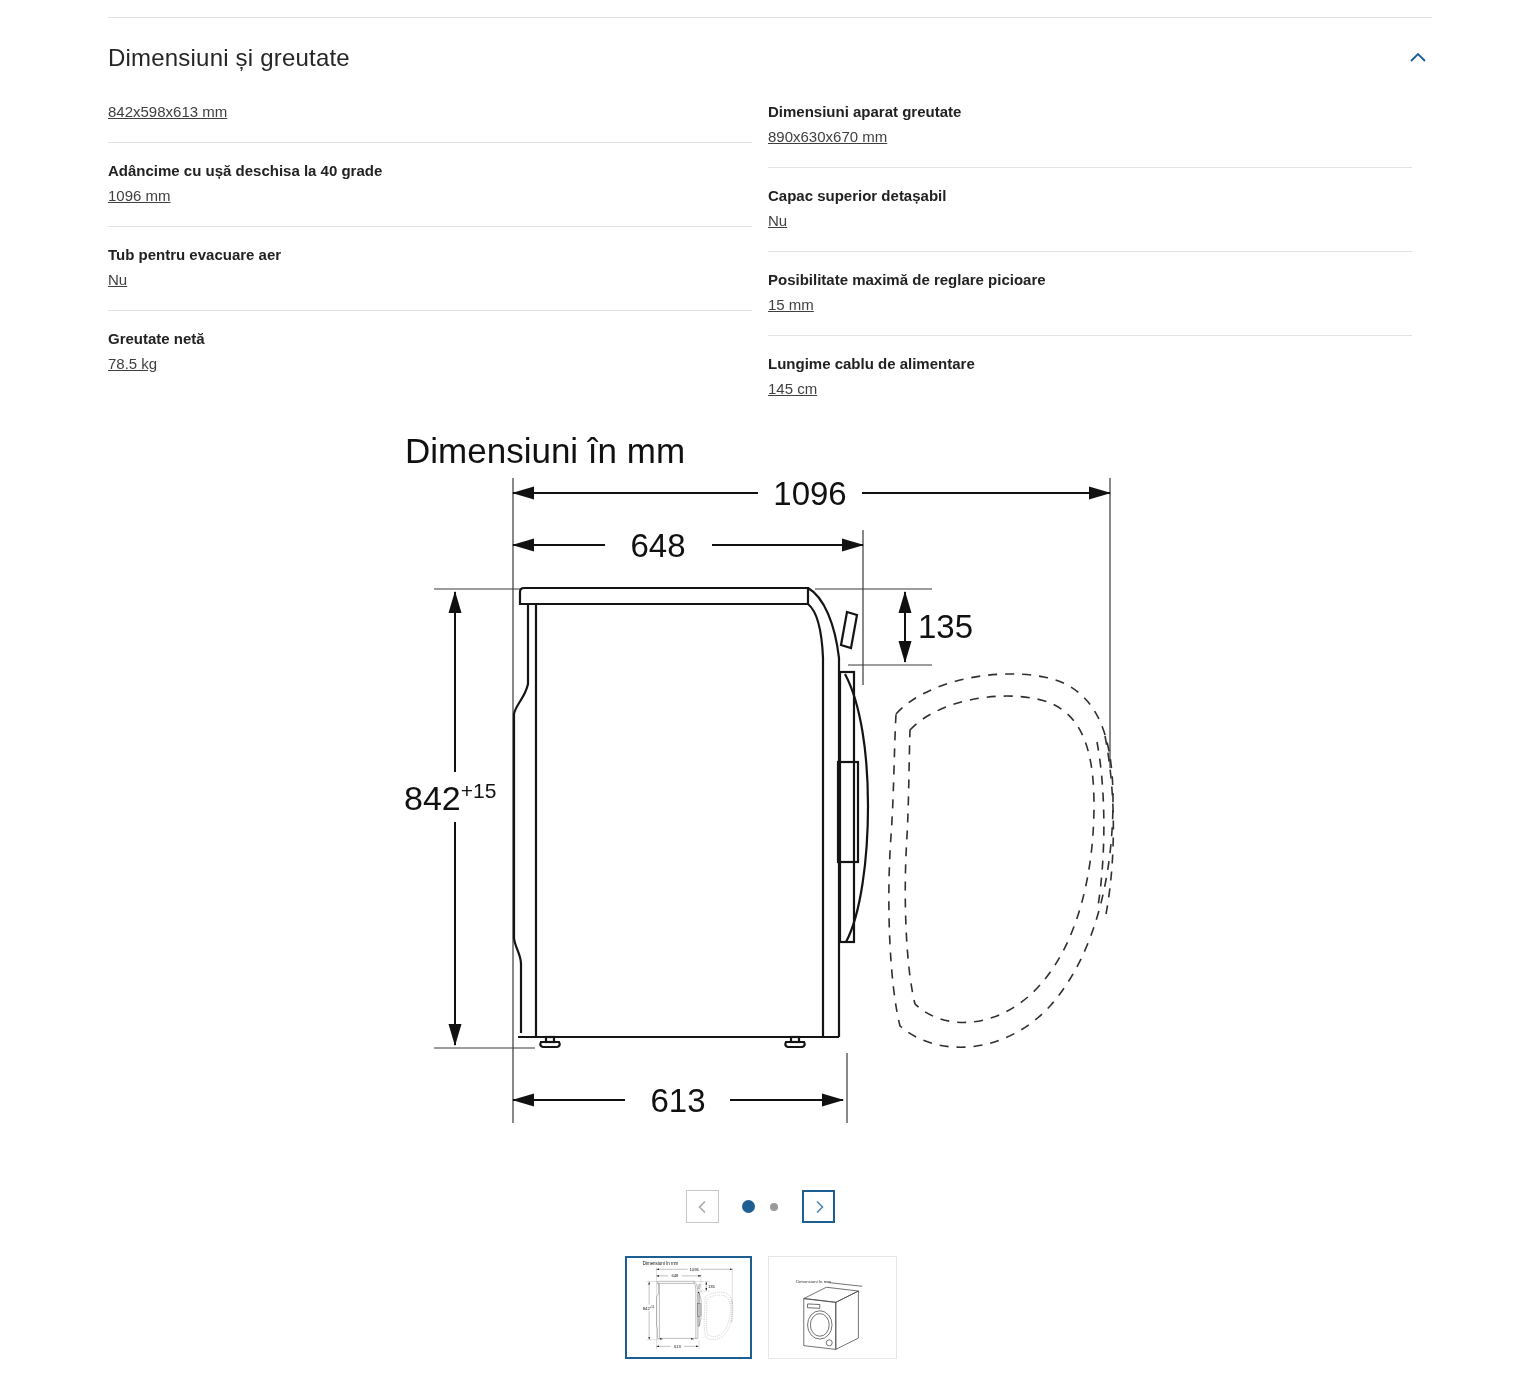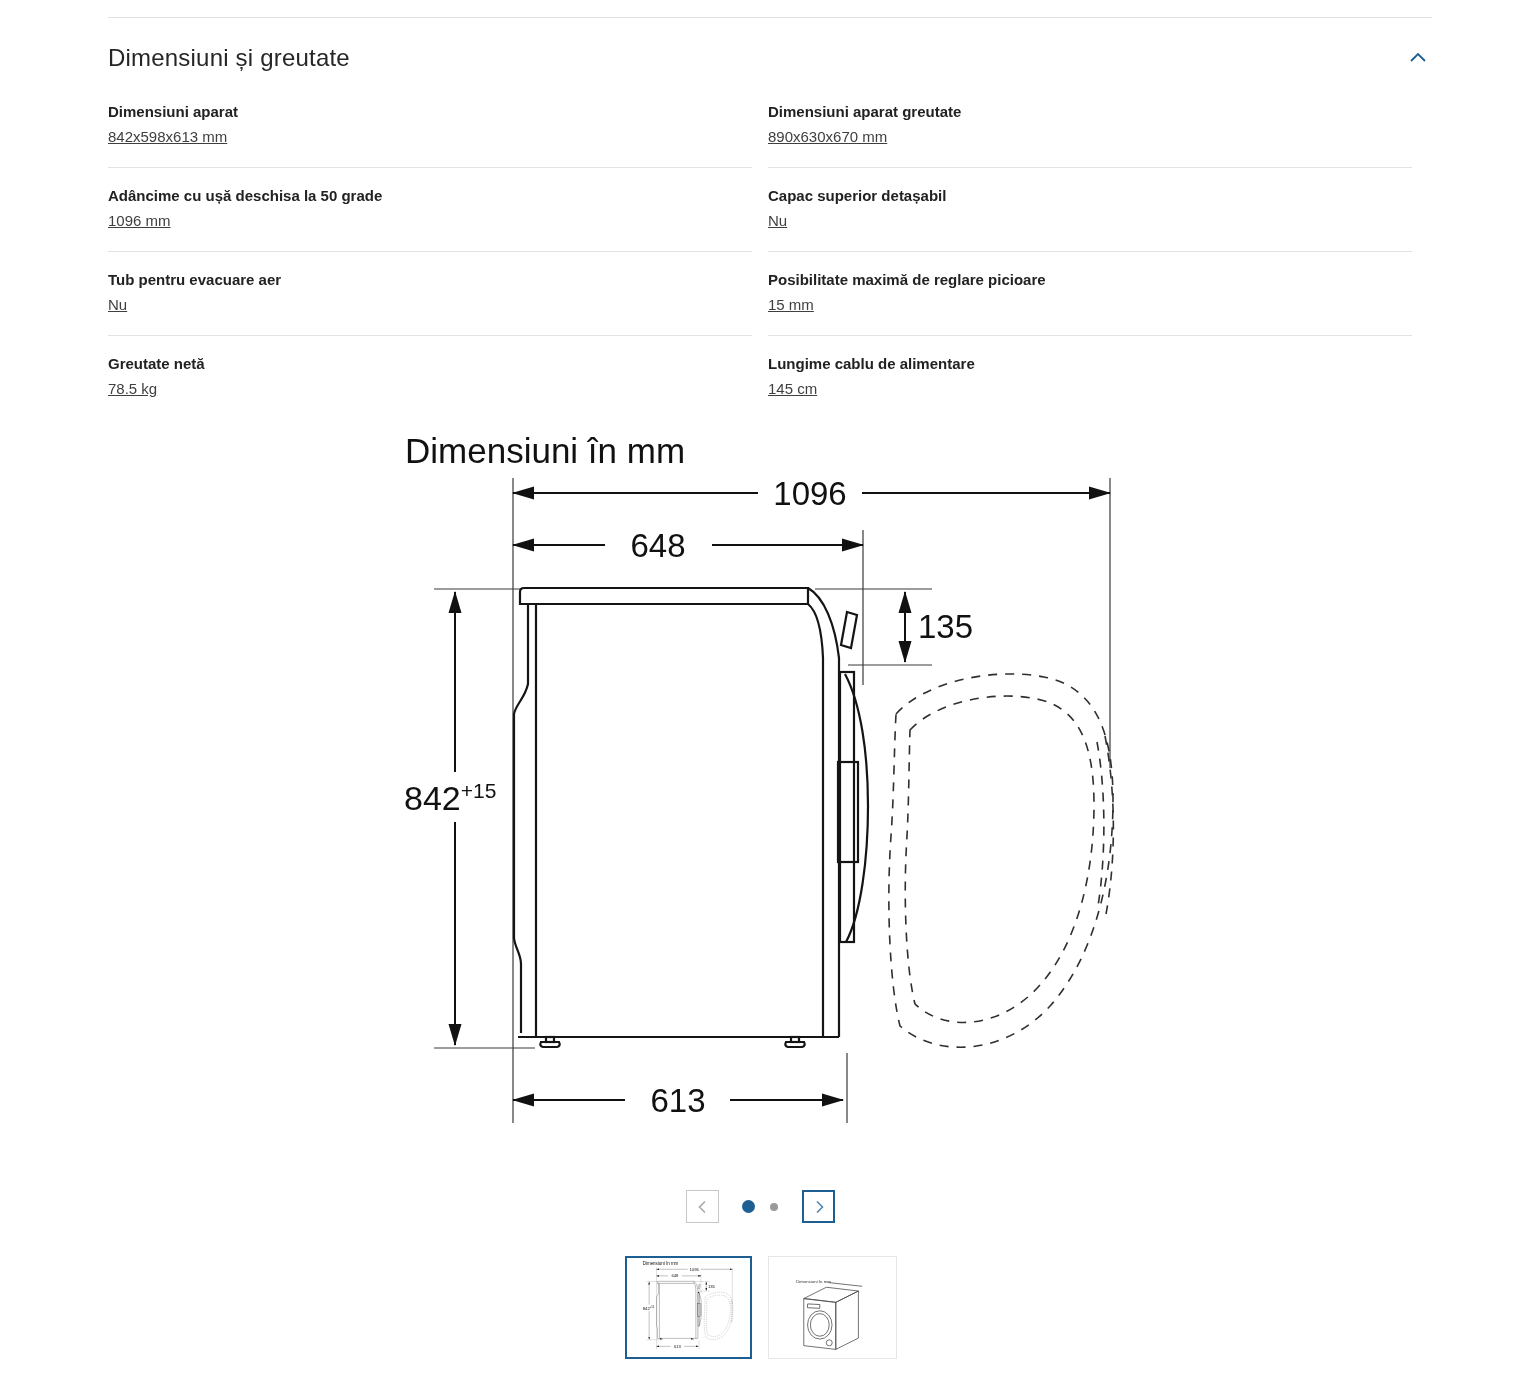--- a/index.html
+++ b/index.html
@@ -48,25 +48,24 @@
     <button class="collapse-btn">
       <svg width="28" height="28" viewBox="0 0 28 28">
         <polyline points="7,17 14,10 21,17" fill="none" stroke="#1d5f93" stroke-width="1.8"></polyline>
       </svg>
     </button>
   </div>
 
   <div class="specs">
     <div class="spec-col">
       <div class="spec-row">
-        <div class="spec-name">Dimensiuni aparat</div>
         <div class="spec-value">842x598x613 mm</div>
       </div>
       <div class="spec-row">
-        <div class="spec-name">Adâncime cu ușă deschisa la 50 grade</div>
+        <div class="spec-name">Adâncime cu ușă deschisa la 40 grade</div>
         <div class="spec-value">1096 mm</div>
       </div>
       <div class="spec-row">
         <div class="spec-name">Tub pentru evacuare aer</div>
         <div class="spec-value">Nu</div>
       </div>
       <div class="spec-row">
         <div class="spec-name">Greutate netă</div>
         <div class="spec-value">78.5 kg</div>
       </div>

